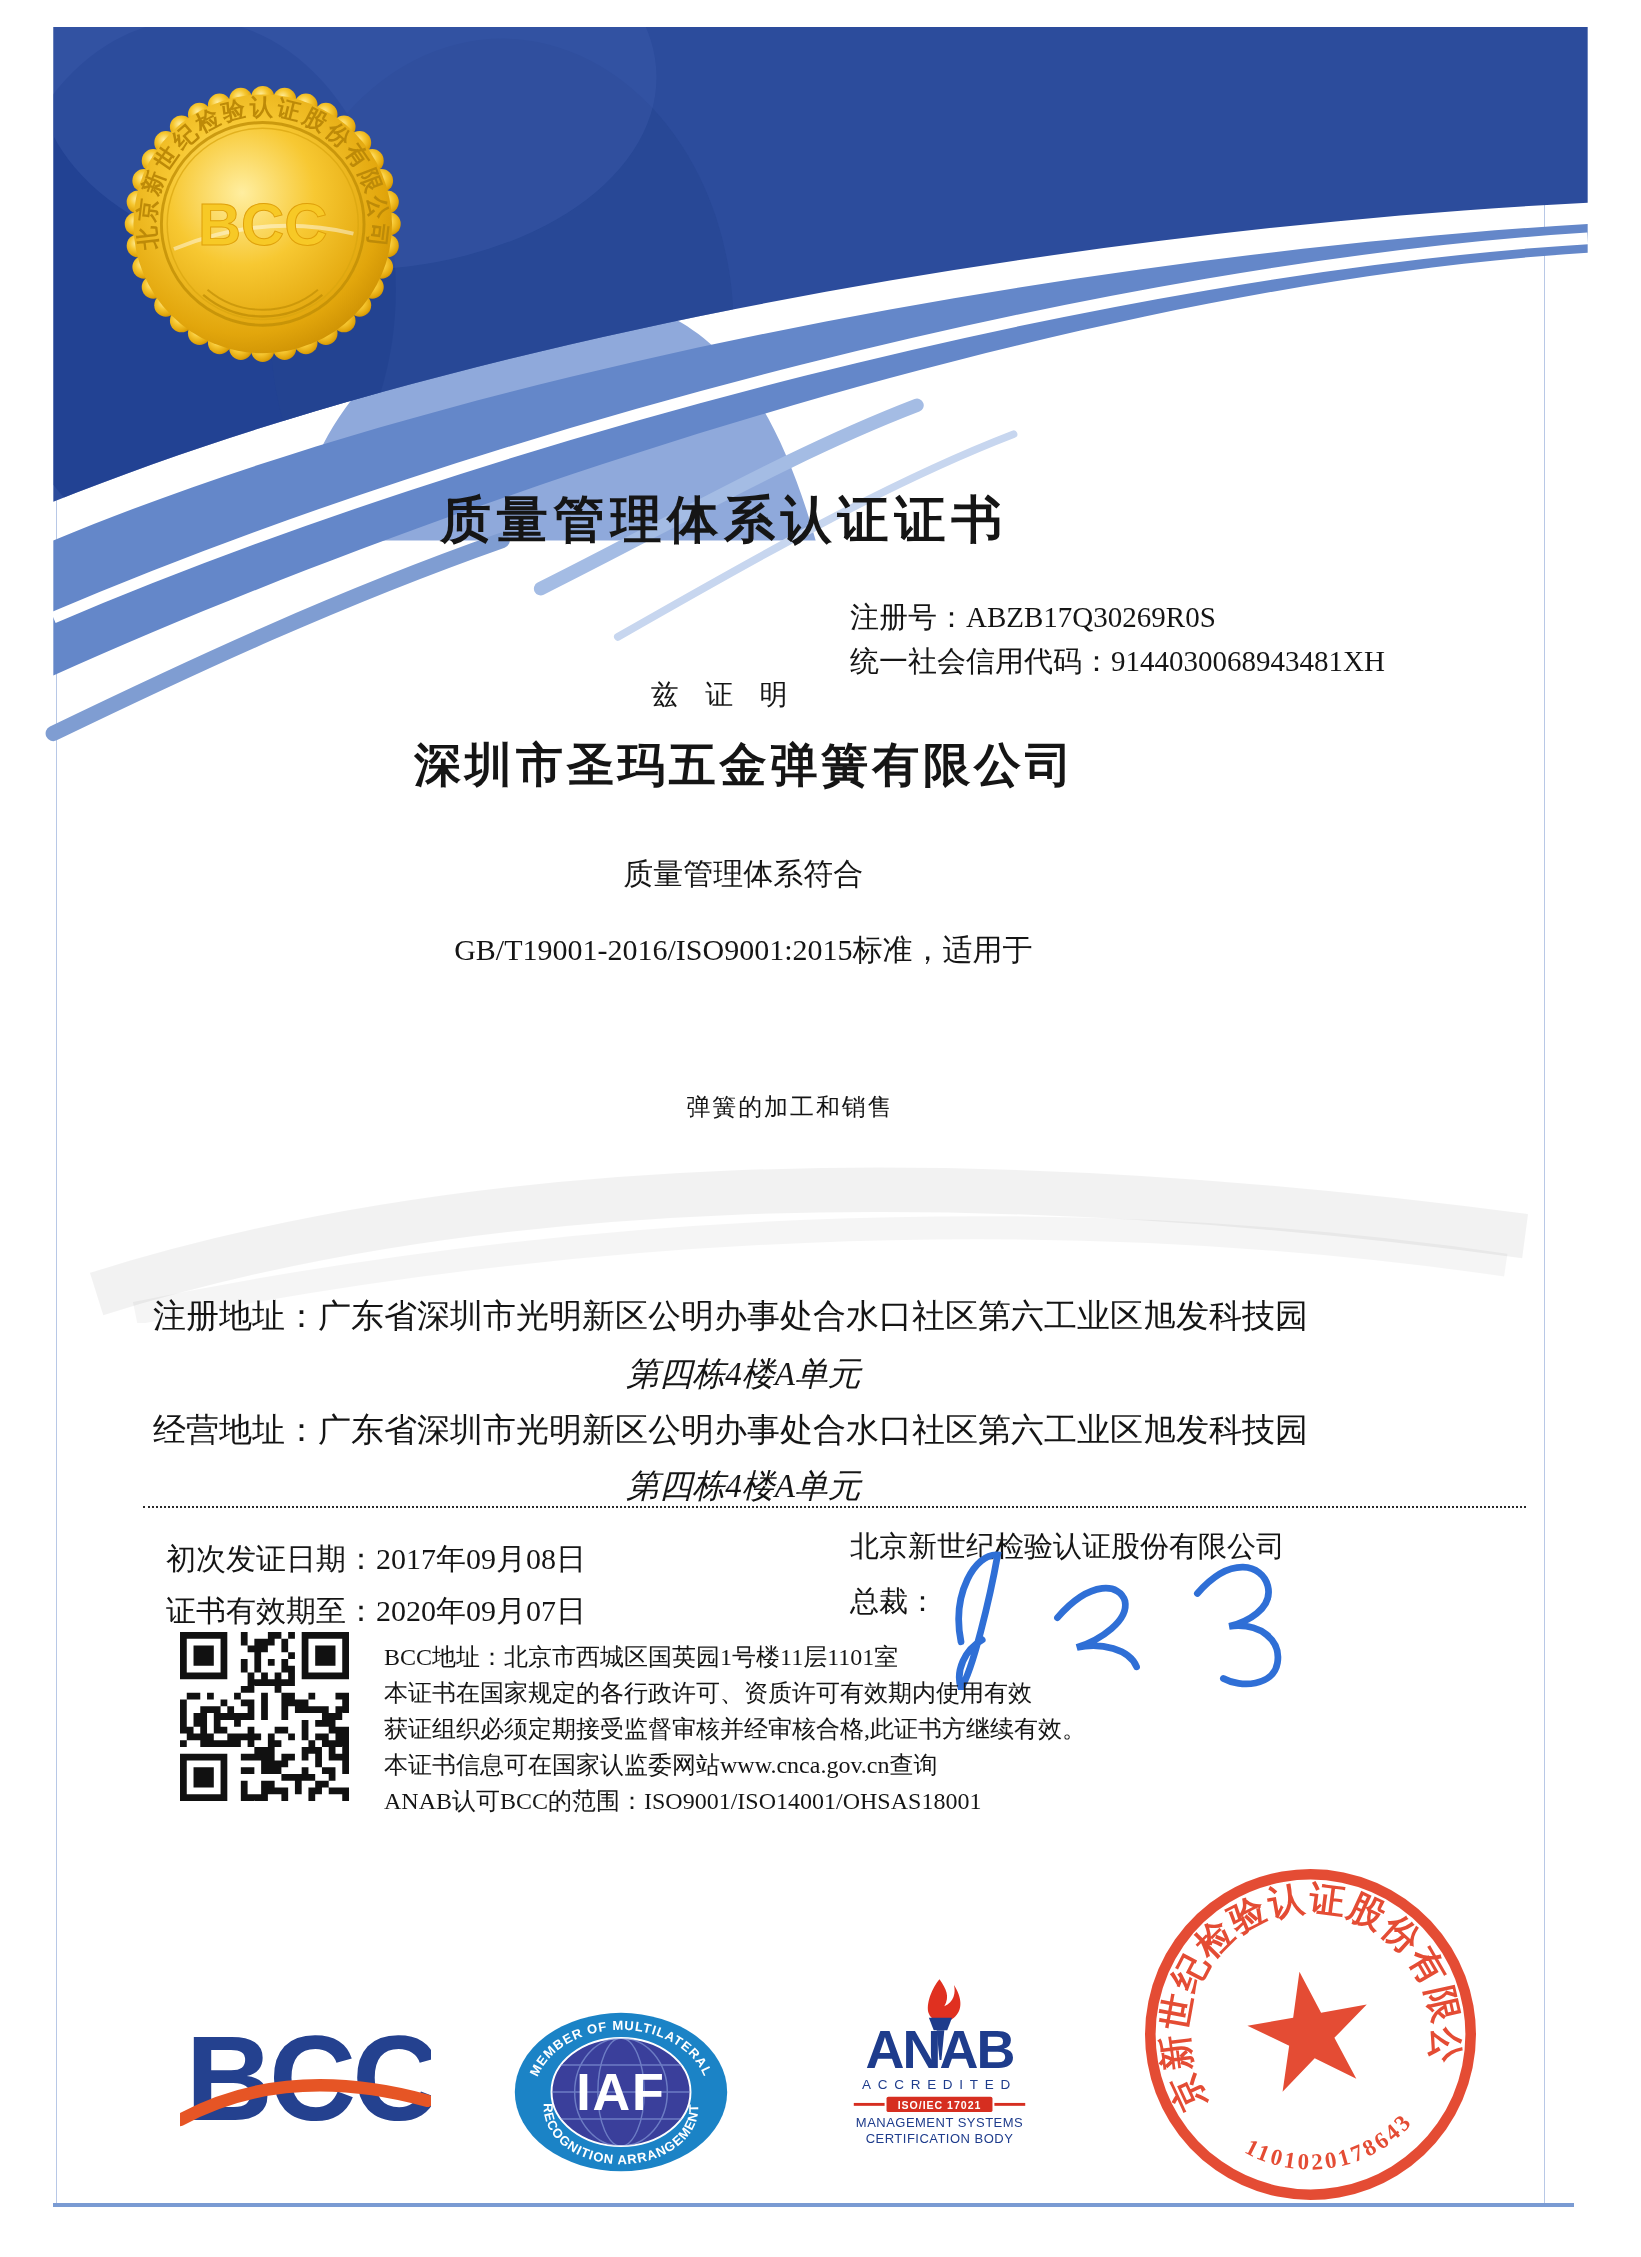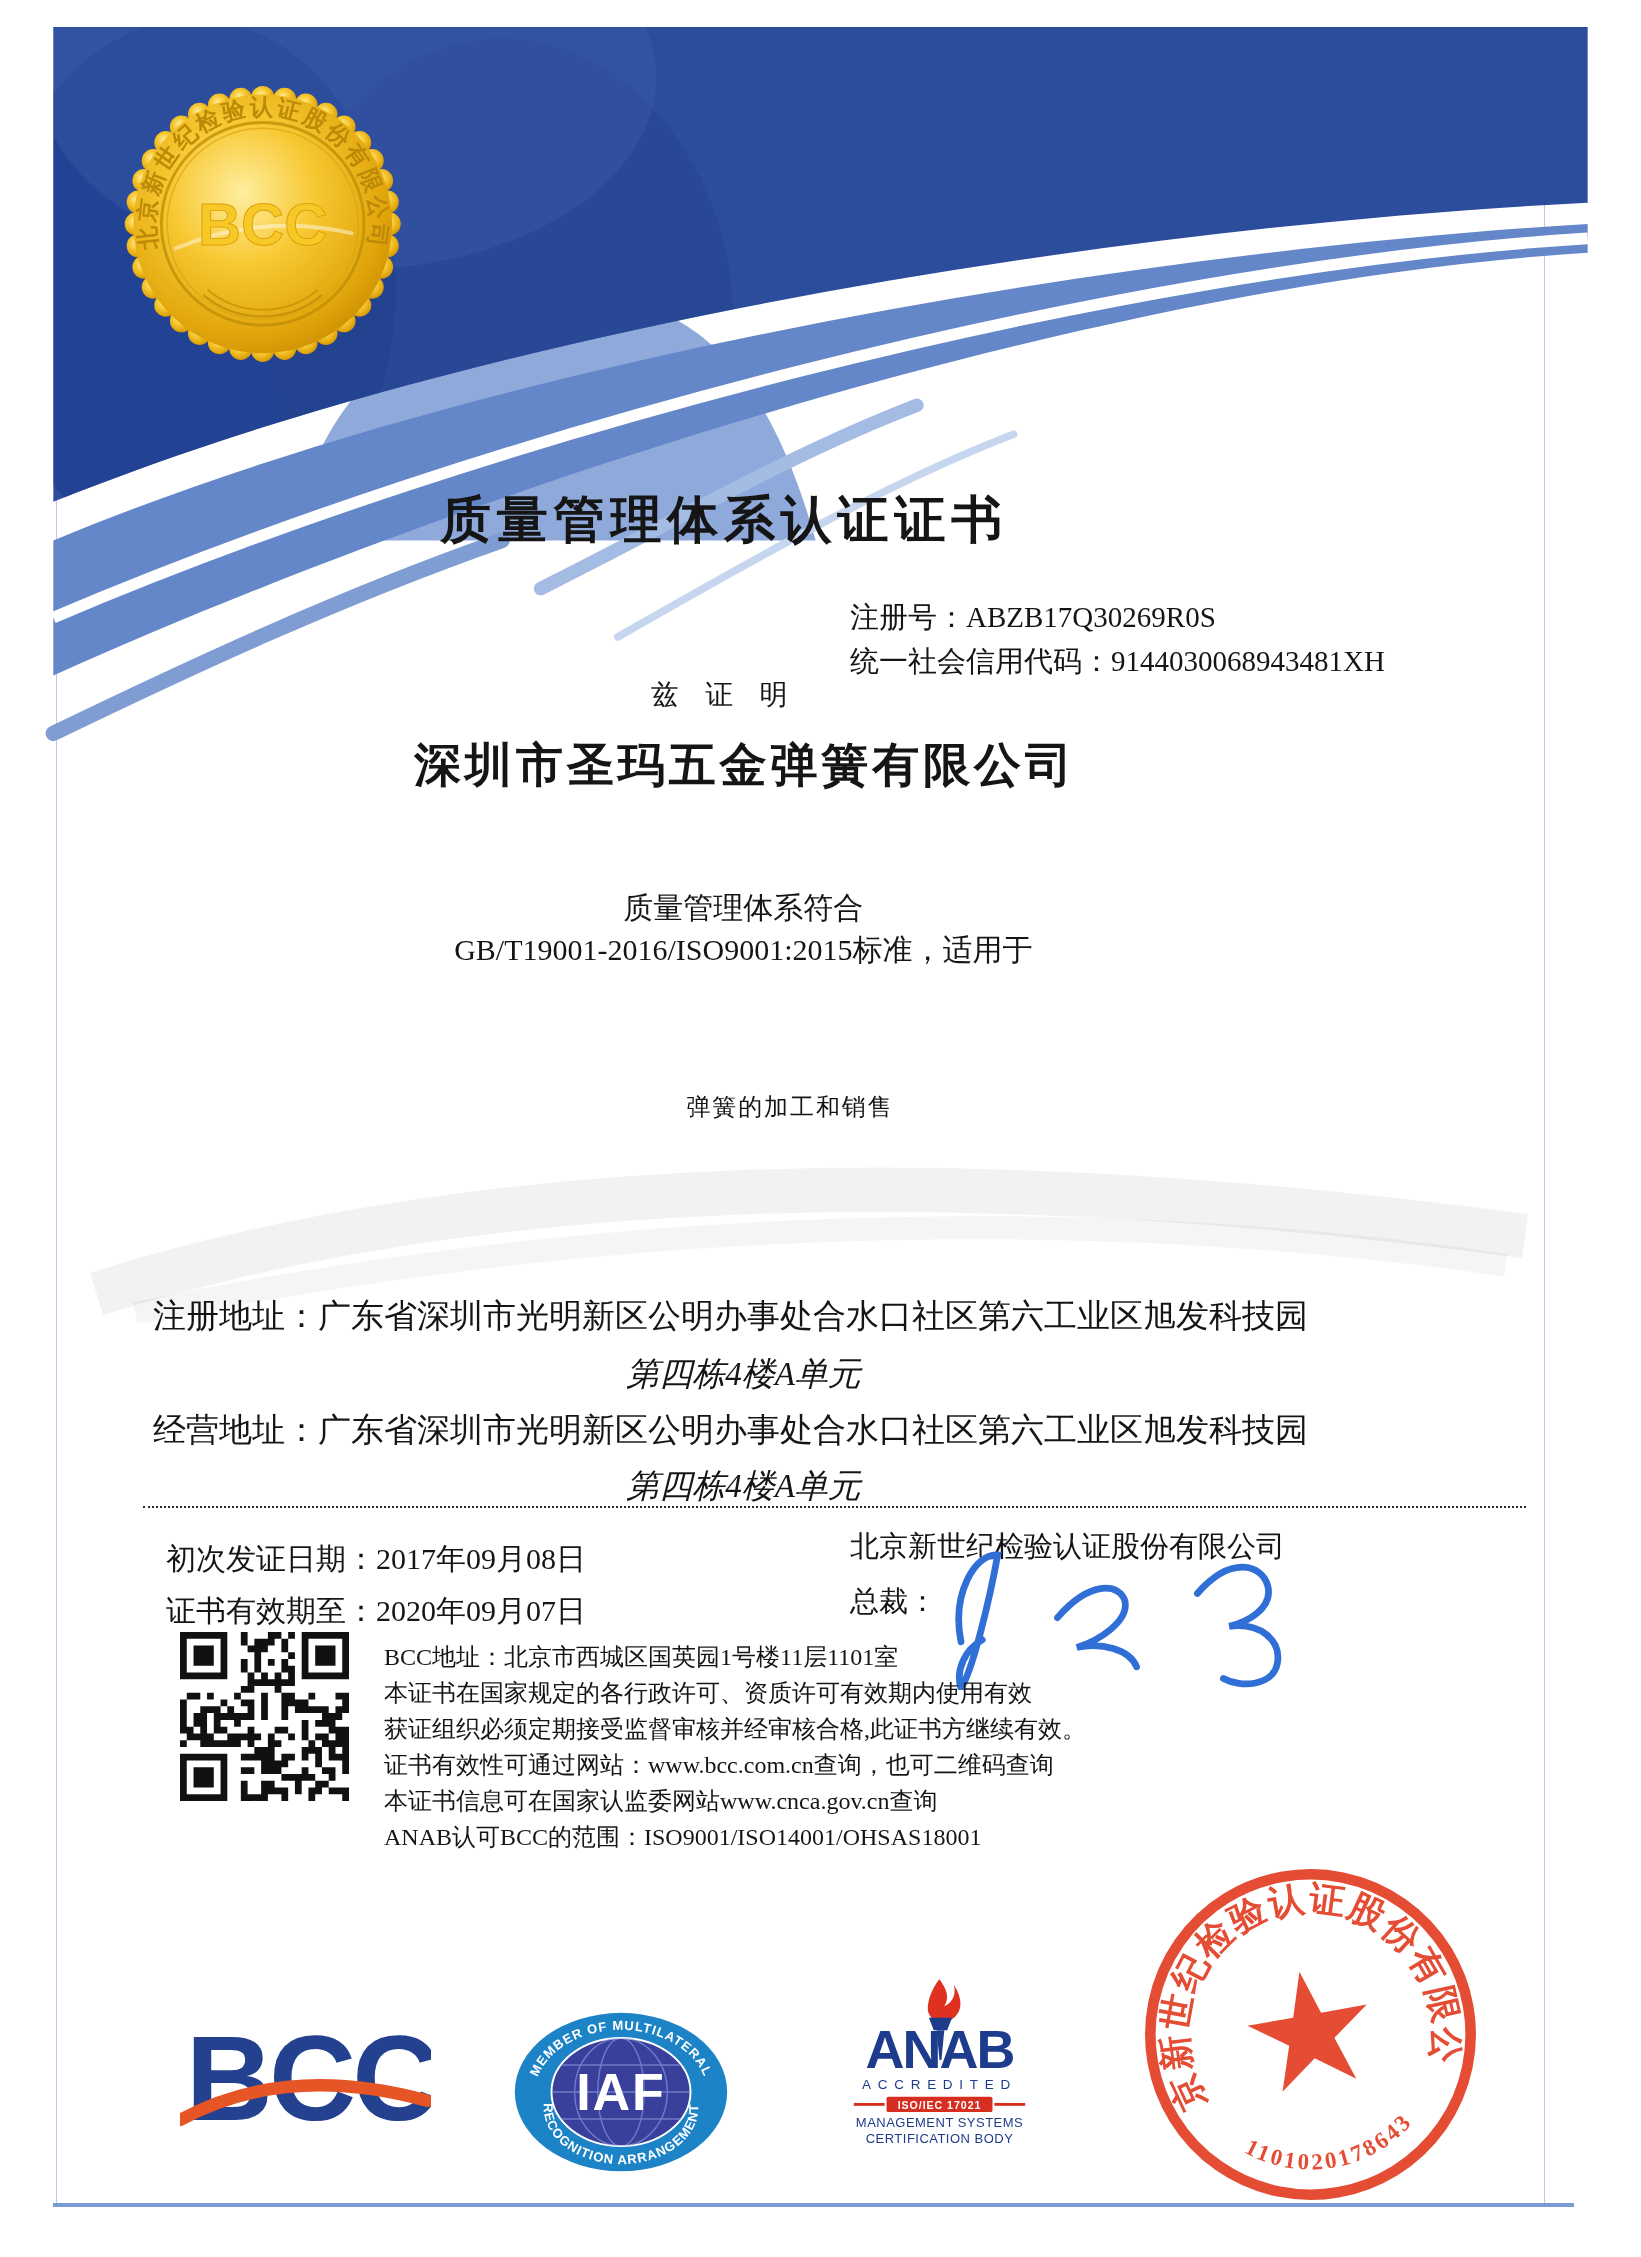--- a/index.html
+++ b/index.html
@@ -6,21 +6,21 @@
   .page{position:relative;width:1641px;height:2257px;background:#ffffff;overflow:hidden;
         font-family:"Liberation Serif", serif;color:#151515;}
   .abs{position:absolute;}
   .ctr{text-align:center;}
   .frame{position:absolute;left:56px;top:35px;width:1487px;height:2170px;
          border:1px solid rgba(125,155,210,.55);pointer-events:none;}
   .title{left:0;top:486px;width:1448px;font-size:51px;font-weight:bold;letter-spacing:5.8px;}
   .regblock{left:850px;top:595px;font-size:29px;line-height:44px;}
   .certify{left:0;top:676px;width:1448px;font-size:28px;letter-spacing:9.7px;}
   .company{left:21px;top:734px;width:1448px;font-size:47px;font-weight:700;letter-spacing:3.9px;}
-  .sysline{left:19.3px;top:888px;width:1448px;font-size:30px;text-align:center;}
+  .sysline{left:19.3px;top:854px;width:1448px;font-size:30px;text-align:center;}
   .stdline{left:19.3px;top:896px;width:1448px;font-size:30px;margin-top:34px;}
   .scope{left:66px;top:1091px;width:1448px;font-size:24px;letter-spacing:1.9px;}
   .addr{left:0;width:1641px;font-size:33px;}
   .addr-l{left:153px;}
   .addr-c{left:0;width:1487px;text-align:center;font-style:italic;}
   .dotline{left:143px;top:1506px;width:1383px;border-top:2.9px dotted #2a2a2a;height:0;}
   .dates{left:166px;top:1533px;font-size:30px;line-height:52px;}
   .issuer{left:850px;top:1527px;font-size:29px;}
   .president{left:850px;top:1582px;font-size:29px;}
   .notes{left:384px;top:1639px;font-size:24px;line-height:36px;}
@@ -172,21 +172,20 @@
     <g fill="#111111">
       <path d="M14,14h21v21h-21z M140,14h21v21h-21z M14,140h21v21h-21z"></path>
       <path id="qr-modules" d="M63,0h7v7h-7zM91,0h7v7h-7zM98,0h7v7h-7zM112,0h7v7h-7zM63,7h7v7h-7zM77,7h7v7h-7zM84,7h7v7h-7zM91,7h7v7h-7zM105,7h7v7h-7zM70,14h7v7h-7zM77,14h7v7h-7zM84,14h7v7h-7zM105,14h7v7h-7zM77,21h7v7h-7zM112,21h7v7h-7zM63,28h7v7h-7zM77,28h7v7h-7zM91,28h7v7h-7zM105,28h7v7h-7zM63,35h7v7h-7zM77,35h7v7h-7zM105,35h7v7h-7zM112,35h7v7h-7zM70,42h7v7h-7zM84,42h7v7h-7zM98,42h7v7h-7zM112,42h7v7h-7zM70,49h7v7h-7zM77,49h7v7h-7zM84,49h7v7h-7zM91,49h7v7h-7zM98,49h7v7h-7zM105,49h7v7h-7zM112,49h7v7h-7zM63,56h7v7h-7zM70,56h7v7h-7zM98,56h7v7h-7zM7,63h7v7h-7zM14,63h7v7h-7zM28,63h7v7h-7zM56,63h7v7h-7zM84,63h7v7h-7zM105,63h7v7h-7zM112,63h7v7h-7zM133,63h7v7h-7zM161,63h7v7h-7zM168,63h7v7h-7zM0,70h7v7h-7zM42,70h7v7h-7zM63,70h7v7h-7zM70,70h7v7h-7zM84,70h7v7h-7zM105,70h7v7h-7zM112,70h7v7h-7zM119,70h7v7h-7zM126,70h7v7h-7zM168,70h7v7h-7zM0,77h7v7h-7zM21,77h7v7h-7zM28,77h7v7h-7zM35,77h7v7h-7zM49,77h7v7h-7zM70,77h7v7h-7zM84,77h7v7h-7zM105,77h7v7h-7zM119,77h7v7h-7zM126,77h7v7h-7zM133,77h7v7h-7zM140,77h7v7h-7zM147,77h7v7h-7zM161,77h7v7h-7zM168,77h7v7h-7zM0,84h7v7h-7zM14,84h7v7h-7zM21,84h7v7h-7zM35,84h7v7h-7zM42,84h7v7h-7zM49,84h7v7h-7zM56,84h7v7h-7zM63,84h7v7h-7zM70,84h7v7h-7zM84,84h7v7h-7zM105,84h7v7h-7zM147,84h7v7h-7zM154,84h7v7h-7zM161,84h7v7h-7zM0,91h7v7h-7zM14,91h7v7h-7zM21,91h7v7h-7zM35,91h7v7h-7zM56,91h7v7h-7zM126,91h7v7h-7zM140,91h7v7h-7zM147,91h7v7h-7zM154,91h7v7h-7zM0,98h7v7h-7zM7,98h7v7h-7zM21,98h7v7h-7zM35,98h7v7h-7zM42,98h7v7h-7zM70,98h7v7h-7zM98,98h7v7h-7zM105,98h7v7h-7zM126,98h7v7h-7zM154,98h7v7h-7zM161,98h7v7h-7zM168,98h7v7h-7zM7,105h7v7h-7zM14,105h7v7h-7zM21,105h7v7h-7zM28,105h7v7h-7zM49,105h7v7h-7zM56,105h7v7h-7zM63,105h7v7h-7zM70,105h7v7h-7zM77,105h7v7h-7zM91,105h7v7h-7zM112,105h7v7h-7zM126,105h7v7h-7zM140,105h7v7h-7zM147,105h7v7h-7zM161,105h7v7h-7zM168,105h7v7h-7zM0,112h7v7h-7zM21,112h7v7h-7zM28,112h7v7h-7zM35,112h7v7h-7zM42,112h7v7h-7zM49,112h7v7h-7zM56,112h7v7h-7zM70,112h7v7h-7zM91,112h7v7h-7zM98,112h7v7h-7zM133,112h7v7h-7zM147,112h7v7h-7zM154,112h7v7h-7zM161,112h7v7h-7zM168,112h7v7h-7zM77,119h7v7h-7zM84,119h7v7h-7zM91,119h7v7h-7zM126,119h7v7h-7zM133,119h7v7h-7zM140,119h7v7h-7zM154,119h7v7h-7zM168,119h7v7h-7zM63,126h7v7h-7zM70,126h7v7h-7zM77,126h7v7h-7zM84,126h7v7h-7zM91,126h7v7h-7zM105,126h7v7h-7zM112,126h7v7h-7zM126,126h7v7h-7zM140,126h7v7h-7zM154,126h7v7h-7zM161,126h7v7h-7zM168,126h7v7h-7zM84,133h7v7h-7zM91,133h7v7h-7zM98,133h7v7h-7zM105,133h7v7h-7zM140,133h7v7h-7zM168,133h7v7h-7zM63,140h7v7h-7zM70,140h7v7h-7zM84,140h7v7h-7zM91,140h7v7h-7zM98,140h7v7h-7zM126,140h7v7h-7zM147,140h7v7h-7zM154,140h7v7h-7zM168,140h7v7h-7zM105,147h7v7h-7zM112,147h7v7h-7zM119,147h7v7h-7zM126,147h7v7h-7zM133,147h7v7h-7zM154,147h7v7h-7zM63,154h7v7h-7zM84,154h7v7h-7zM91,154h7v7h-7zM119,154h7v7h-7zM140,154h7v7h-7zM147,154h7v7h-7zM63,161h7v7h-7zM84,161h7v7h-7zM91,161h7v7h-7zM98,161h7v7h-7zM105,161h7v7h-7zM119,161h7v7h-7zM133,161h7v7h-7zM140,161h7v7h-7zM154,161h7v7h-7zM161,161h7v7h-7zM168,161h7v7h-7zM63,168h7v7h-7zM70,168h7v7h-7zM77,168h7v7h-7zM84,168h7v7h-7zM105,168h7v7h-7zM133,168h7v7h-7zM168,168h7v7h-7z"></path>
     </g>
   </svg>
 
   <div class="abs notes">
     <div>BCC地址：北京市西城区国英园1号楼11层1101室</div>
     <div>本证书在国家规定的各行政许可、资质许可有效期内使用有效</div>
     <div>获证组织必须定期接受监督审核并经审核合格,此证书方继续有效。</div>
-    <div>证书有效性可通过网站：www.bcc.com.cn查询，也可二维码查询</div>
     <div>本证书信息可在国家认监委网站www.cnca.gov.cn查询</div>
     <div>ANAB认可BCC的范围：ISO9001/ISO14001/OHSAS18001</div>
   </div>
 
   <svg class="abs" style="left:180px;top:2006px" width="251" height="145" viewBox="0 0 260 150">
     <text x="6" y="118" font-family="Liberation Sans, sans-serif" font-weight="bold" font-size="125" letter-spacing="-4" fill="#24418F">BCC</text>
     <path d="M0,118 Q110,58 256,98" stroke="#E65525" stroke-width="13" fill="none" stroke-linecap="round"></path>
   </svg>
 
   <svg class="abs" style="left:510px;top:2008px" width="222" height="169" viewBox="0 0 230 175">

